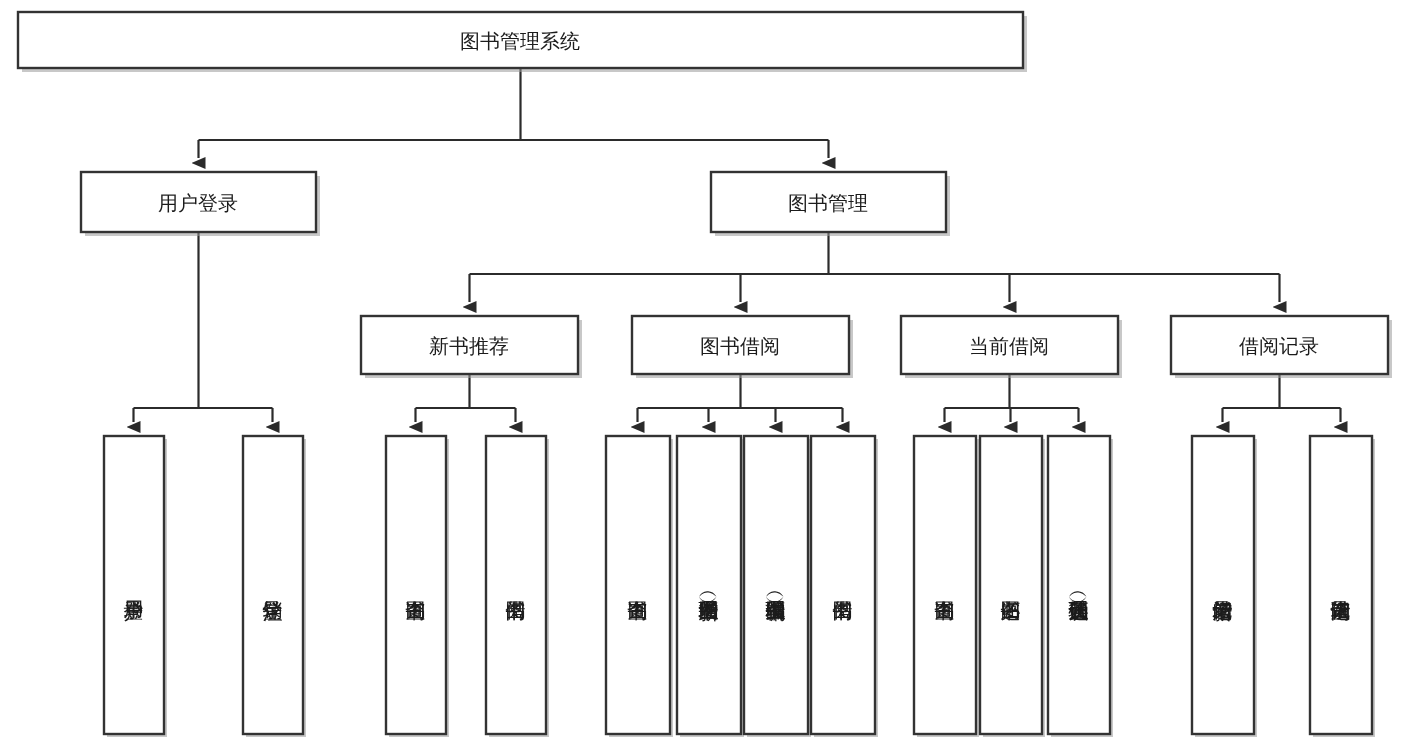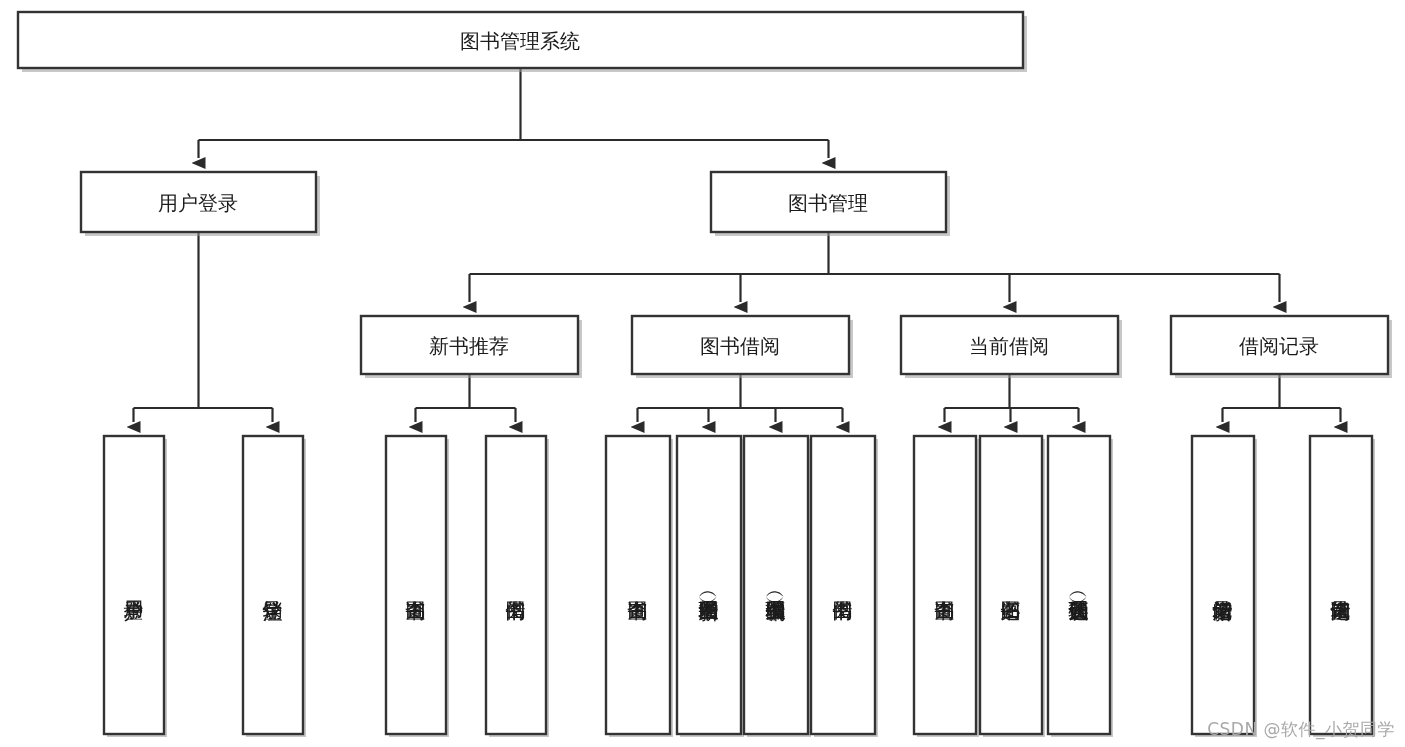--- a/index.html
+++ b/index.html
@@ -242,14 +242,13 @@
     </g>
 
     <g>
       <rect class="node-shadow" x="1313" y="439" width="62" height="298"></rect>
       <rect class="node-rect" x="1310" y="436" width="62" height="298"></rect>
       <text class="node-label-v" x="1341" y="585">查询借阅记录</text>
     </g>
 
   </svg>
 
-  <div class="watermark">CSDN @软件_小贺同学</div>
 </div>
 
 </body></html>

